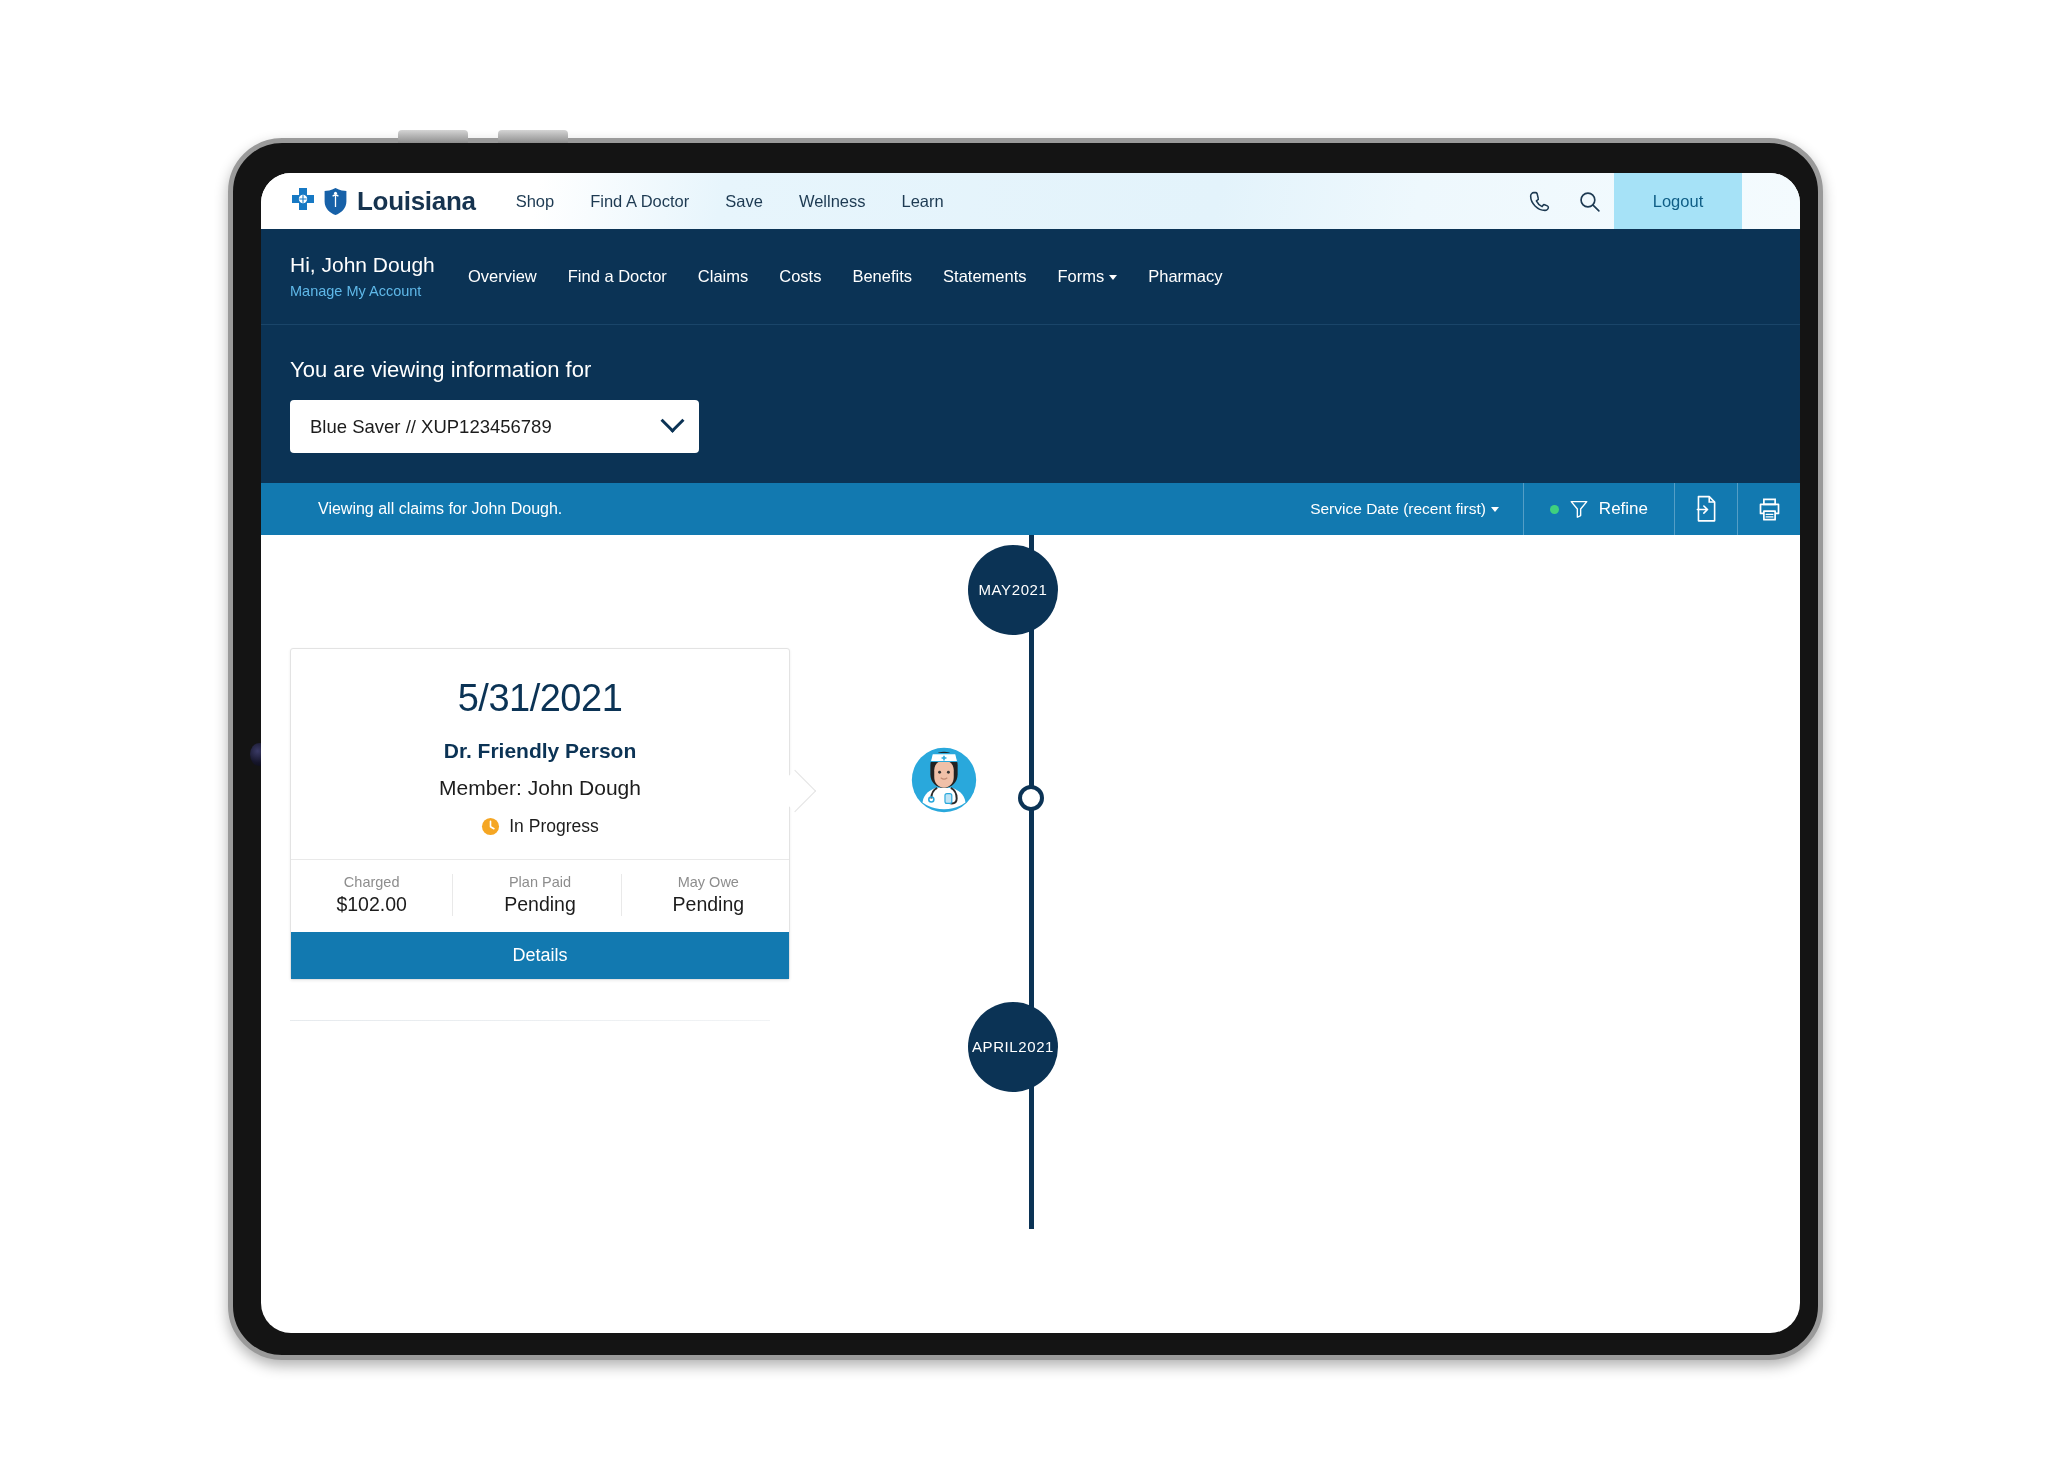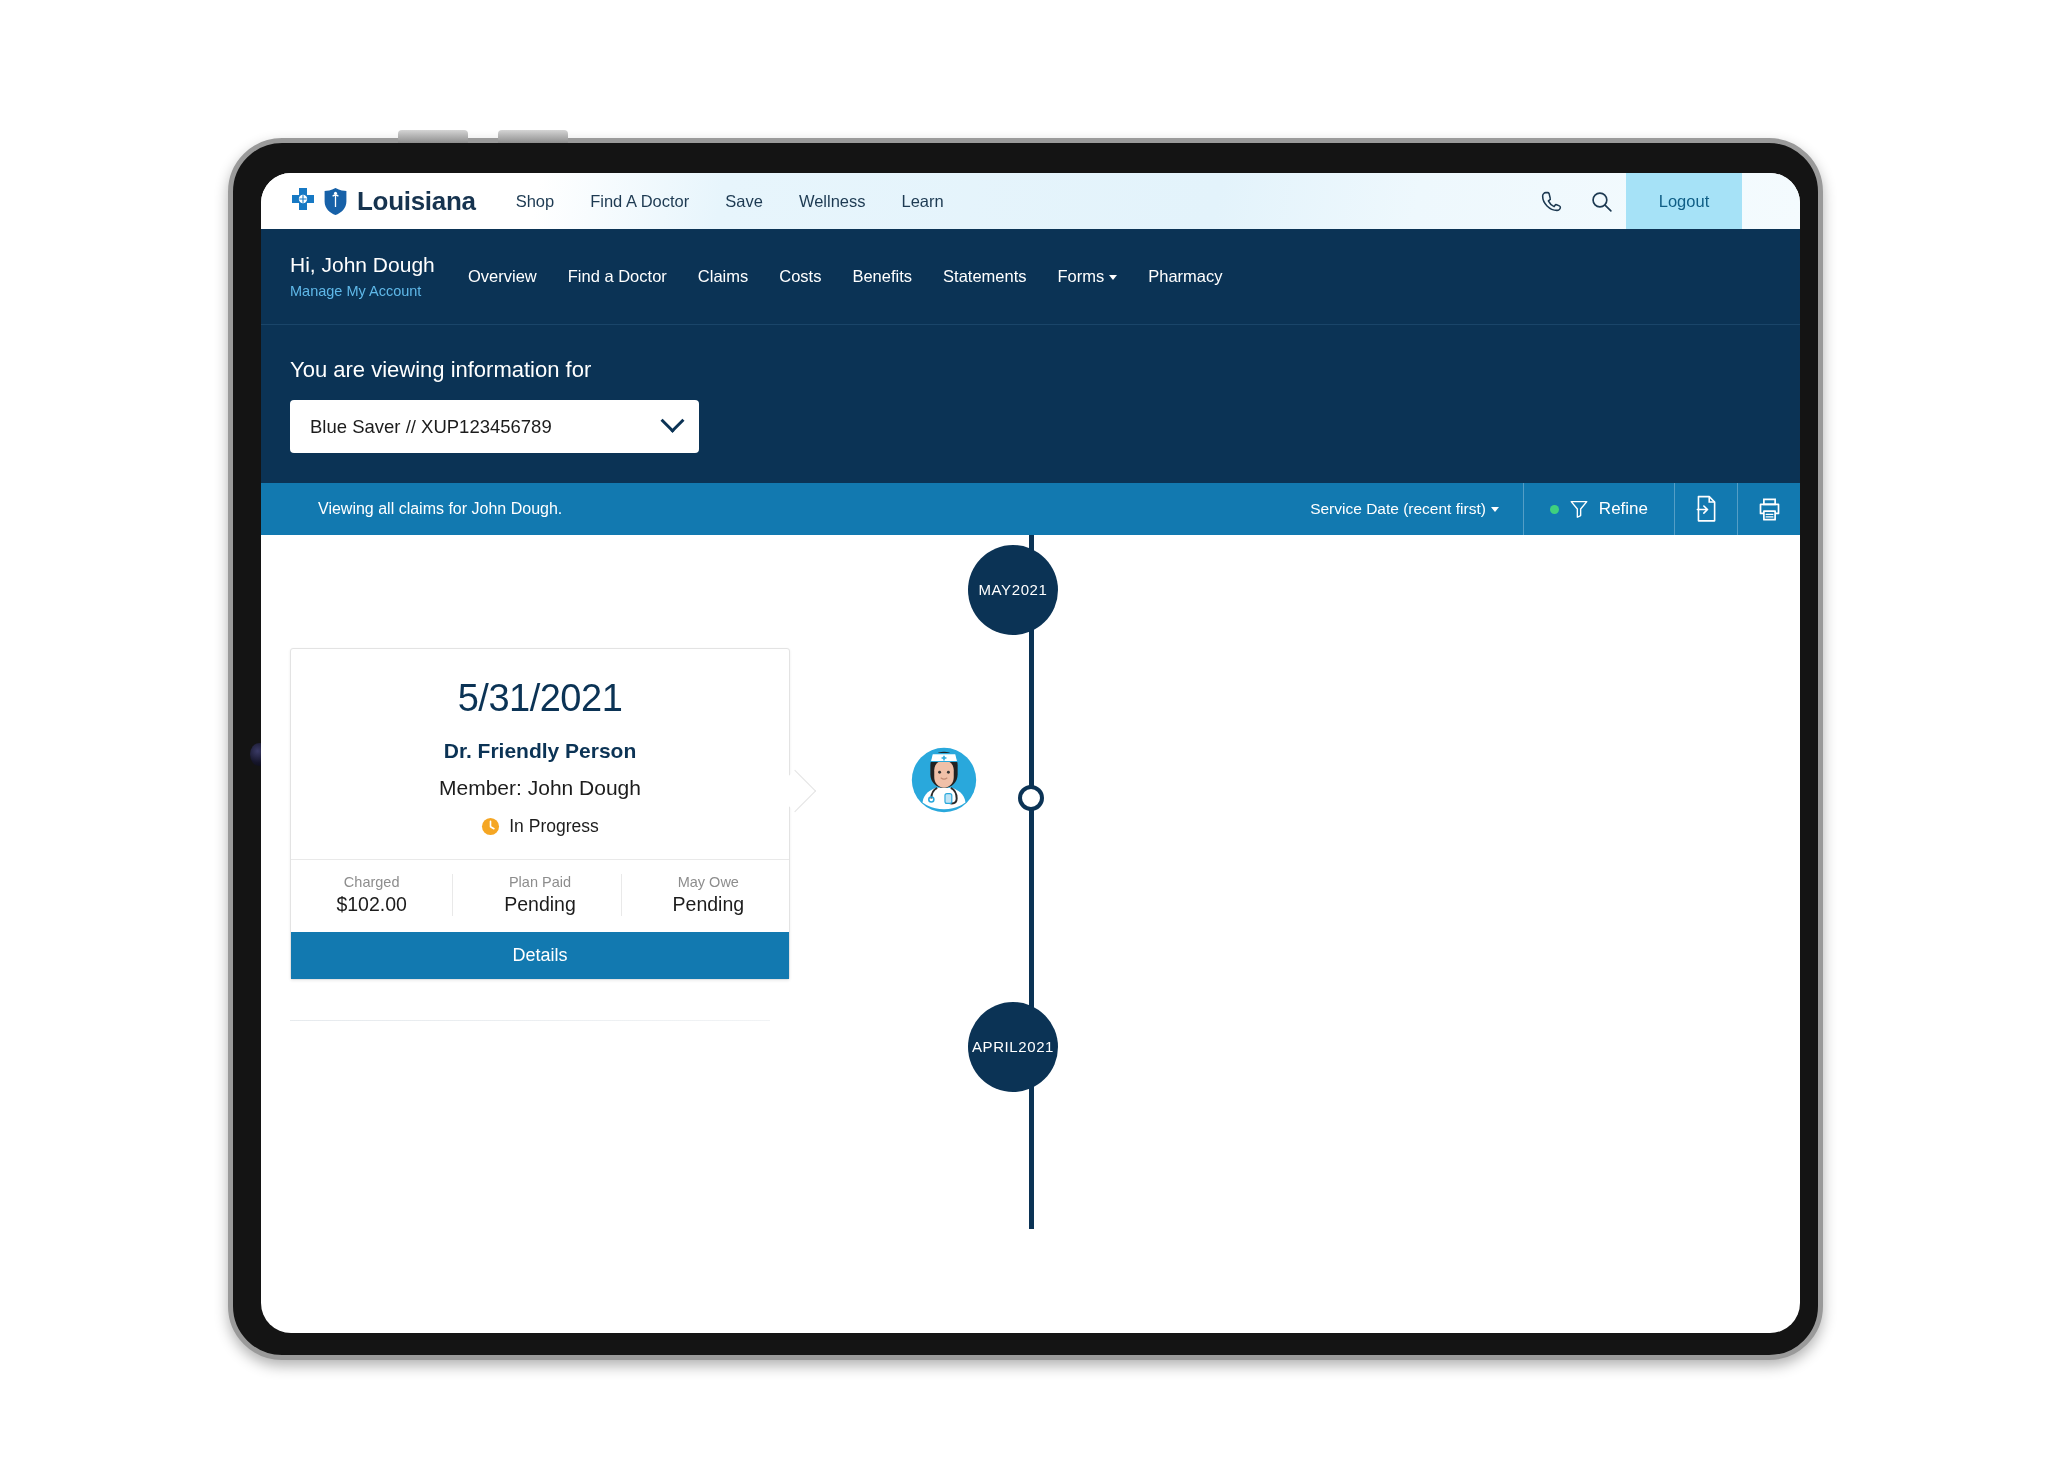--- a/index.html
+++ b/index.html
@@ -67,21 +67,21 @@
   }
   #top-bar-right {
     position: absolute; right: 0; top: 0; height: 56px;
     display: flex; align-items: center;
   }
   .top-icon-btn {
     width: 50px; height: 56px;
     display: flex; align-items: center; justify-content: center;
   }
   #logout-button {
-    width: 116px; height: 56px;
+    width: 128px; height: 56px;
     background: #a6e2f7;
     display: flex; align-items: center; justify-content: center;
     color: #0f5e86; font-size: 16.5px;
   }
   #top-bar-tail { width: 58px; height: 56px; }
 
   
   #member-bar {
     background: #0b3355;
     height: 96px;

